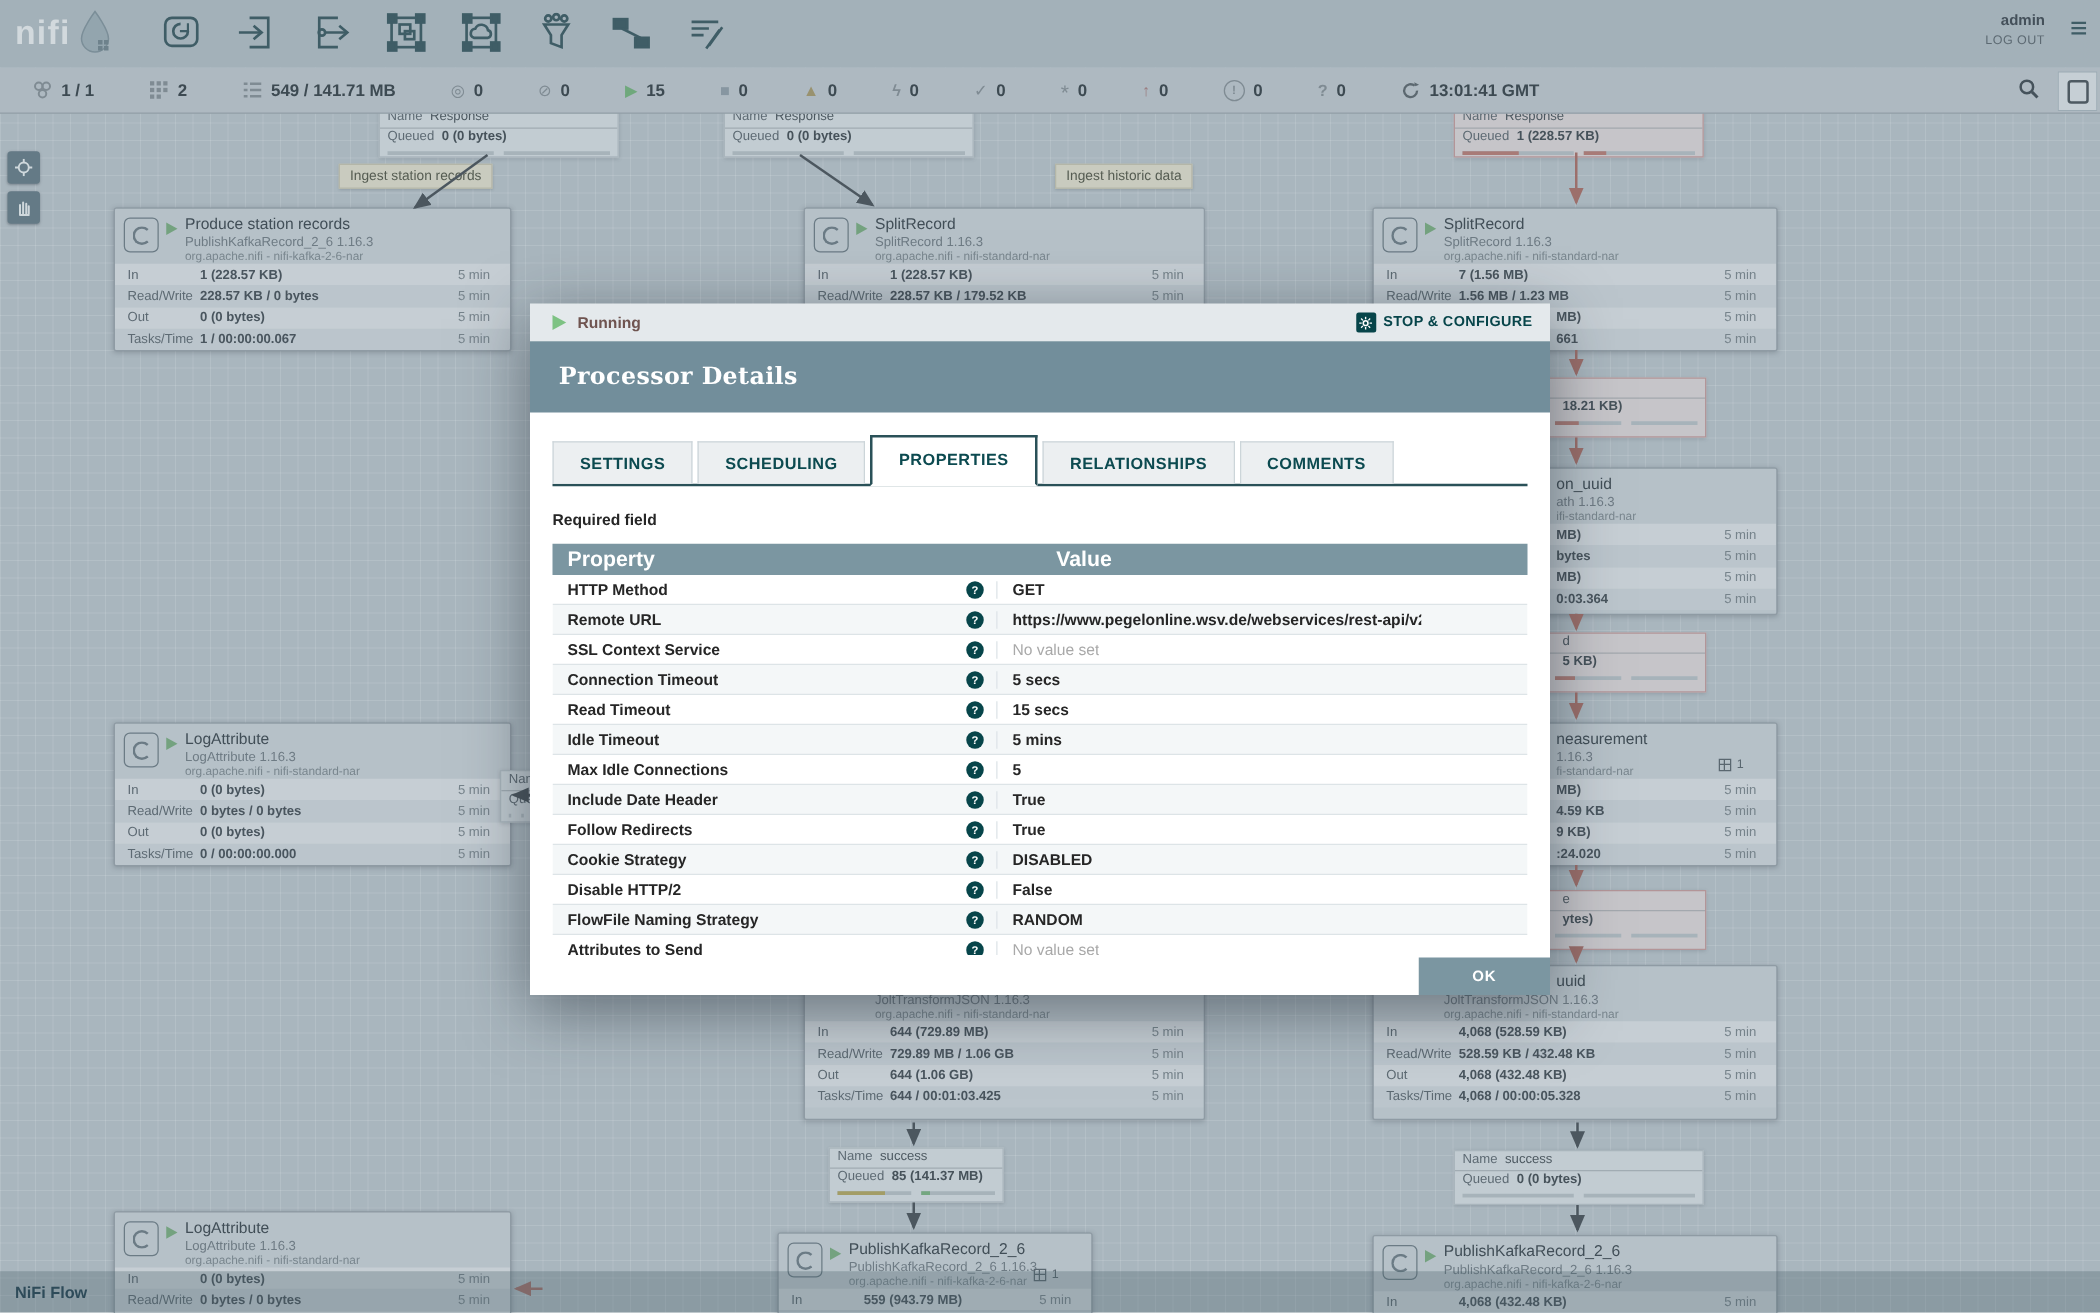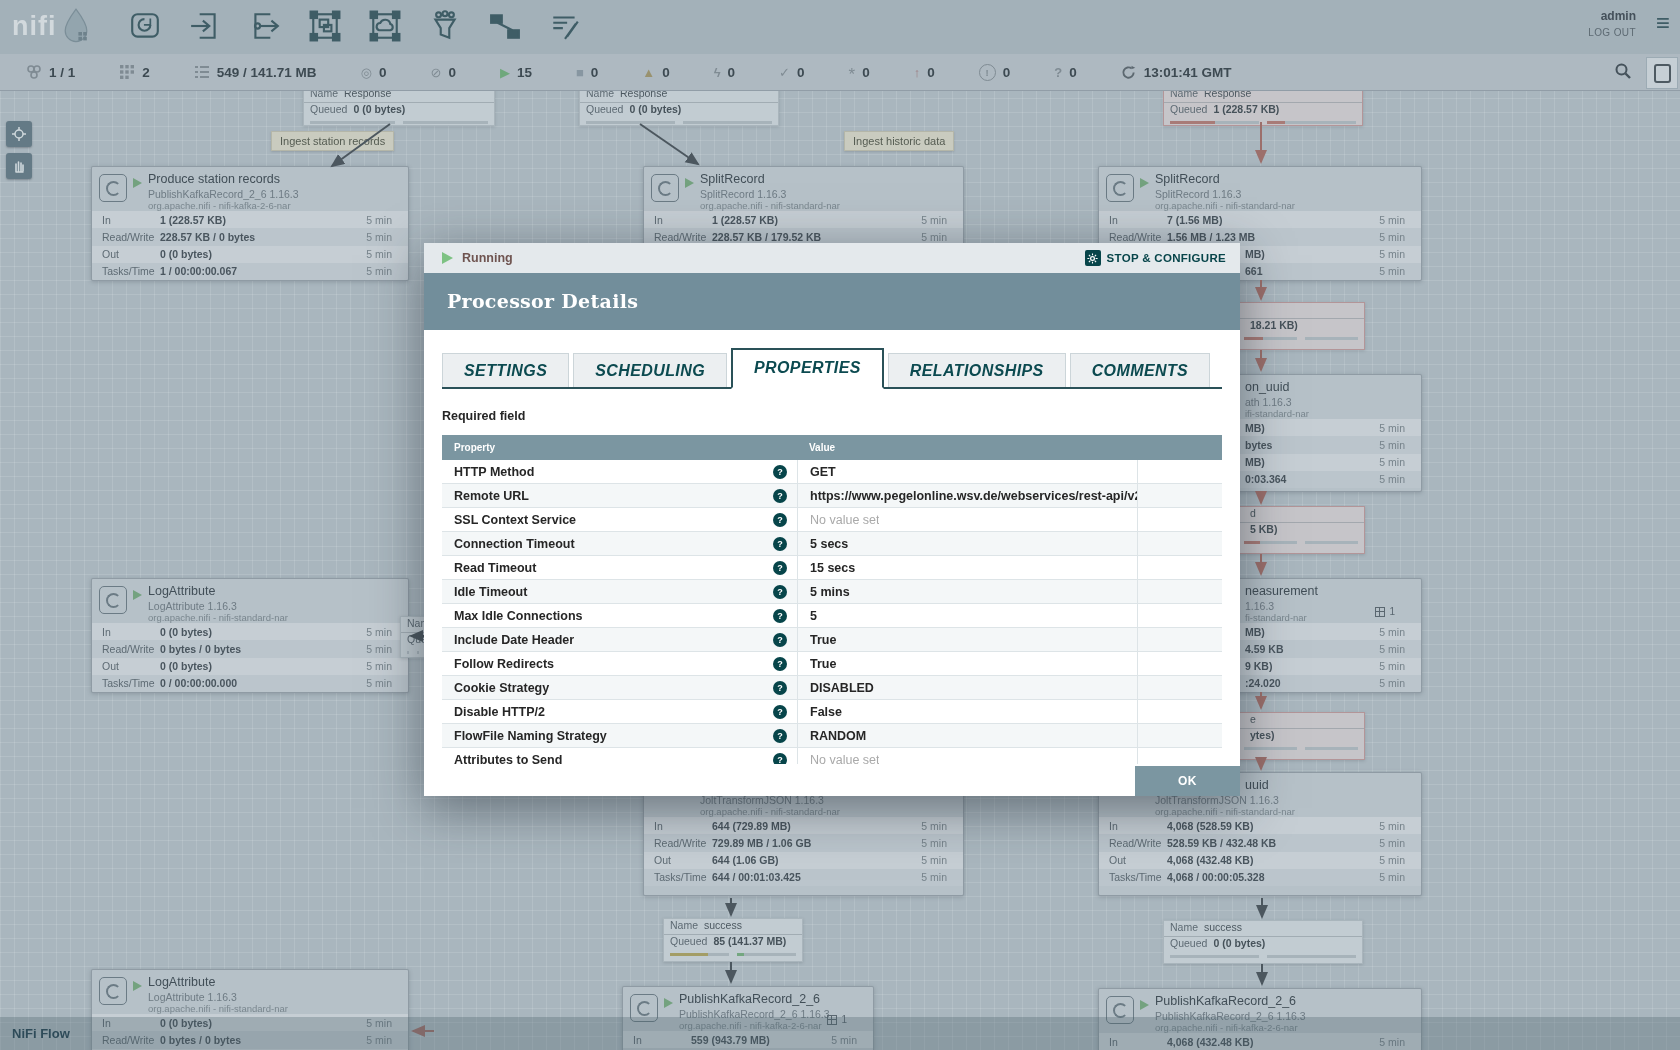--- a/index.html
+++ b/index.html
@@ -85,32 +85,32 @@
   .runtri2{width:0;height:0;border-left:11px solid #7dc283;border-top:6.5px solid transparent;
     border-bottom:6.5px solid transparent;}
   #d-state{font-size:12.5px;font-weight:bold;color:#6f5450;margin-left:9px;}
   #stopcfg{margin-left:auto;display:flex;align-items:center;gap:6px;font-size:11.5px;
     font-weight:bold;color:#07454a;letter-spacing:.3px;}
   .gearsq{width:16px;height:16px;background:#07454a;border-radius:2px;display:flex;
     align-items:center;justify-content:center;}
   #d-body{padding:0 18px;position:relative;}
   #tabs{margin-top:18px;display:flex;gap:4px;border-bottom:2px solid #2a5158;align-items:flex-end;}
   .tab{height:33px;line-height:33px;padding:0 21px;background:#eceff1;border:1px solid #ccd5d9;
-    border-bottom:none;font-size:16px;font-weight:bold;color:#0c4a50;letter-spacing:.4px;font-style:italic;}
+    border-bottom:none;font-size:13px;font-weight:bold;color:#0c4a50;letter-spacing:.4px;}
   .tab.active{height:37px;line-height:35px;background:#fff;border:2px solid #2a5158;
     border-bottom:2px solid #fff;margin-bottom:-2px;}
   #required{margin-top:20px;font-size:12.5px;font-weight:bold;color:#262626;}
   #ptable{margin-top:12px;width:780px;}
   #pt-head{height:25px;background:#7b96a1;display:flex;align-items:center;color:#fff;
-    font-size:10px;font-weight:bold;}
+    font-size:17px;font-weight:bold;gap:36px;}
   .colp{width:355px;padding-left:12px;box-sizing:border-box;flex:none;}
   .colv{width:340px;padding-left:12px;box-sizing:border-box;flex:none;}
   .colx{flex:1;}
   #pt-rows{height:304px;overflow:hidden;}
-  .ptr{height:24px;display:flex;border-bottom:1px solid #dde4e7;background:#fff;box-sizing:border-box;}
+  .ptr{height:24px;display:flex;border-bottom:1px solid #dde4e7;background:#fff;box-sizing:border-box;align-items:center;}
   .ptr:nth-child(even){background:#f4f7f8;}
   .ptr .colp{display:flex;align-items:center;justify-content:space-between;padding-right:10px;}
   .ptr .colv,.ptr .colx{border-left:1px solid #dde4e7;display:flex;align-items:center;}
   .propname{font-size:12.5px;font-weight:bold;color:#262626;white-space:nowrap;}
   .help{width:14px;height:14px;border-radius:50%;background:#07454a;color:#fff;font-size:9px;
     font-weight:bold;display:flex;align-items:center;justify-content:center;flex:none;}
   .valtext{font-size:12.5px;font-weight:bold;color:#262626;white-space:nowrap;overflow:hidden;}
   .valtext.muted{font-weight:normal;color:#a9a9a9;}
   #okbtn{position:absolute;right:0;bottom:0;width:105px;height:30px;background:#7b96a1;border:none;
     color:#fff;font-family:"Liberation Sans",sans-serif;font-size:12px;font-weight:bold;letter-spacing:.6px;}

